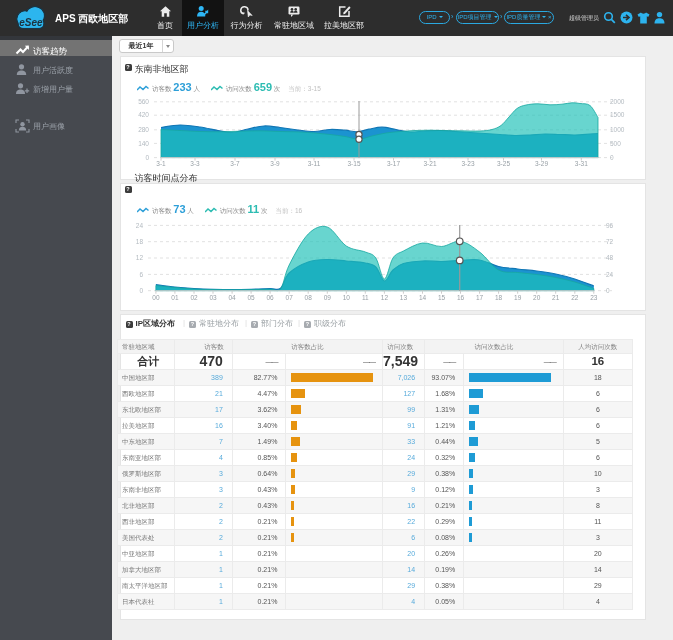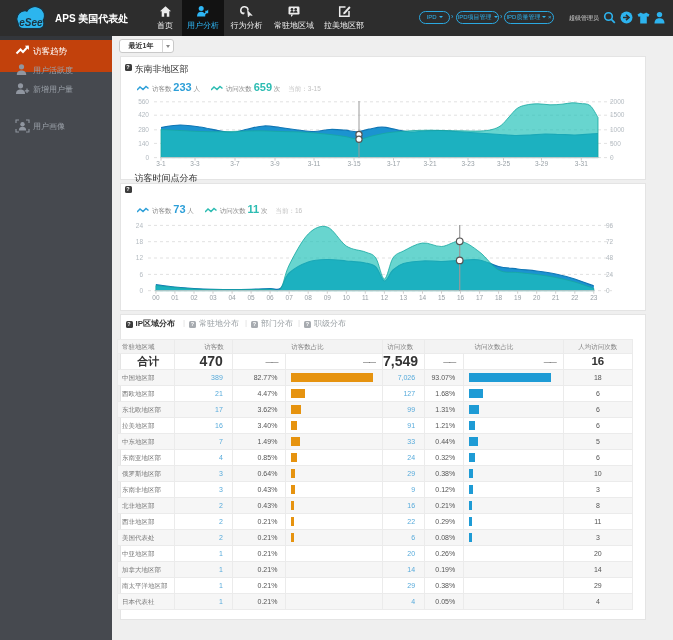--- a/index.html
+++ b/index.html
@@ -16,21 +16,21 @@
 .nav.act .tx{color:#2eb6f5}
 .pill{position:absolute;top:11px;height:13px;border:1px solid #2aa8e0;border-radius:7px;color:#2db3ee;font-size:6px;line-height:11px;text-align:center;white-space:nowrap;overflow:hidden}
 .psep{position:absolute;top:13px;color:#2db3ee;font-size:7px}
 .tri{display:inline-block;width:0;height:0;border-left:2.2px solid transparent;border-right:2.2px solid transparent;border-top:2.8px solid #2db3ee;vertical-align:1px;margin-left:2px}
 #admin{position:absolute;top:14px;left:569px;color:#d8d8d8;font-size:6px}
 
 #sidebar{position:absolute;left:0;top:36px;width:112px;height:604px;background:#46494f}
 #sidebar .shadow{position:absolute;left:0;top:0;width:112px;height:4px;background:#33363b}
 .sitem{position:absolute;left:0;width:112px;height:19px;color:#9aa0a8;font-size:8px}
 .sitem .tx{position:absolute;left:33px;top:5px}
-.sitem.act{background:#c2410c;height:32px;color:#fff}
+.sitem.act{background:#737373;height:16px;color:#fff}
 .sitem.act .tx{top:6px;font-size:8.5px}
 .sitem svg{position:absolute;left:15px;top:3px}
 
 #main{position:absolute;left:112px;top:36px;width:561px;height:604px;background:#efefef}
 #timebtn{position:absolute;left:119px;top:39px;width:55px;height:14px;background:#fff;border:1px solid #c9c9c9;border-radius:3px}
 #timebtn .t1{position:absolute;left:0;top:0;width:43px;height:12px;font-size:7px;font-weight:bold;color:#333;text-align:center;line-height:12px;border-right:1px solid #d5d5d5}
 #timebtn .arr{position:absolute;left:46px;top:5px;width:0;height:0;border-left:2.5px solid transparent;border-right:2.5px solid transparent;border-top:3px solid #888}
 .panel{position:absolute;left:120px;width:526px;background:#fff;border:1px solid #e4e4e4}
 #p1{top:56px;height:124px}
 #p2{top:183px;height:128px}
@@ -71,21 +71,21 @@
 <g>
 <circle cx="14" cy="15" r="8.2" fill="#2cb5ee" stroke="#1c3340" stroke-width="1.6"></circle>
 <circle cx="24" cy="12" r="9.5" fill="#2cb5ee" stroke="#1c3340" stroke-width="1.6"></circle>
 <rect x="7" y="15" width="26" height="9.5" rx="4.7" fill="#2cb5ee" stroke="#1c3340" stroke-width="1.6"></rect>
 <circle cx="14" cy="15" r="7.5" fill="#2cb5ee"></circle>
 <circle cx="24" cy="12" r="8.7" fill="#2cb5ee"></circle>
 <rect x="7.8" y="14" width="24.4" height="9.7" rx="4.7" fill="#2cb5ee"></rect>
 <text x="20" y="22" text-anchor="middle" font-size="10" font-style="italic" font-weight="bold" fill="#1c3340" font-family="Liberation Sans, sans-serif">eSee</text>
 </g>
 </svg>
-<div id="brand">APS 美国代表处</div>
+<div id="brand">APS 西欧地区部</div>
 <div class="nav" style="left:146px;width:38px">
       <svg class="ic" width="13" height="13" viewBox="0 0 13 13">
         <path d="M6.5,1.2 L12,6.2 L10.3,6.2 L10.3,11.8 L7.8,11.8 L7.8,8.2 L5.2,8.2 L5.2,11.8 L2.7,11.8 L2.7,6.2 L1,6.2 Z" fill="#ececec"></path>
       </svg>
       <span class="tx">首页</span>
     </div>
 <div class="nav act" style="left:182px;width:42px">
       <svg class="ic" width="14" height="13" viewBox="0 0 14 13">
         <circle cx="5.2" cy="3.4" r="2.5" fill="#2eb6f5"></circle>
         <path d="M1,11.5 C1,8.2 3,6.8 5.2,6.8 C7.4,6.8 9,8.2 9.2,10.2 L9.2,11.5 Z" fill="#2eb6f5"></path>

